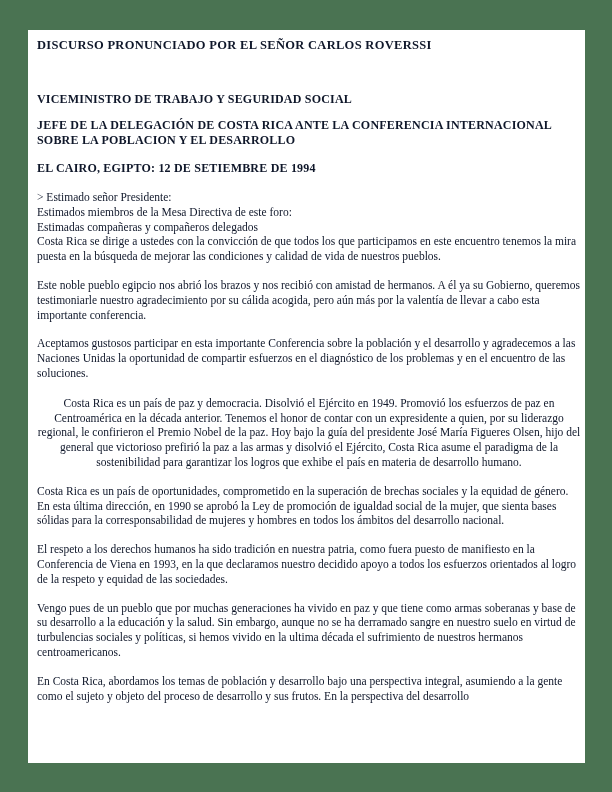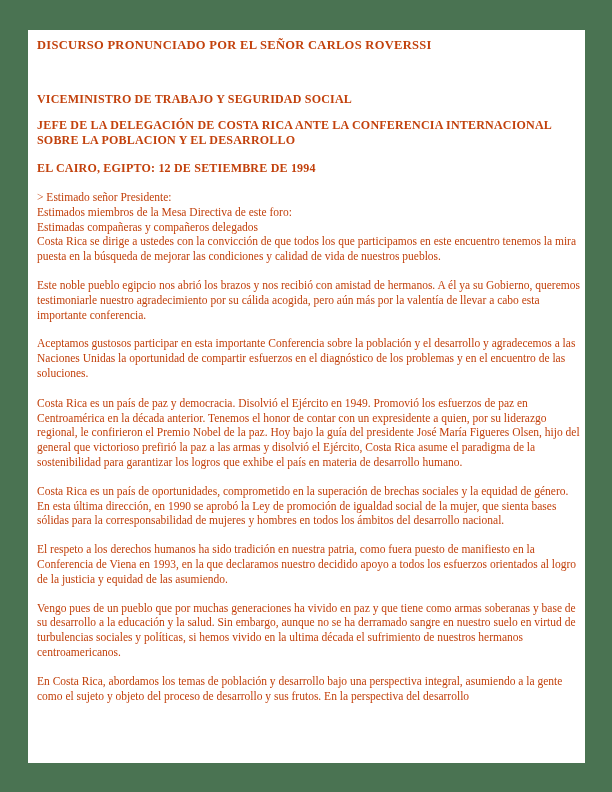--- a/index.html
+++ b/index.html
@@ -16,21 +16,21 @@
   }
   .paper {
     position: absolute;
     left: 28px;
     top: 30px;
     width: 557px;
     height: 733px;
     background: #ffffff;
     box-sizing: border-box;
     padding: 8px 4px 0 9px;
-    color: #c2410c;
+    color: #0f172a;
     overflow: hidden;
   }
   .doc-title {
     font-size: 12.5px;
     font-weight: bold;
     line-height: 15px;
     letter-spacing: 0.3px;
     margin: 0 0 39px 0;
     white-space: pre-line;
   }
@@ -44,21 +44,21 @@
   }
   .subtitle.sub-2 { margin-bottom: 13px; }
   .subtitle.sub-3 { margin-bottom: 14px; }
   .para {
     font-size: 11.5px;
     line-height: 14.8px;
     margin: 0 0 14px 0;
     white-space: pre-line;
     text-align: left;
   }
-  .para.gap-before { margin-top: 15px; }
+  .para.gap-before { margin-top: 15px; text-align: center; }
 </style>
 </head>
 <body>
 
 <div class="paper">
   <h1 class="doc-title">DISCURSO PRONUNCIADO POR EL SEÑOR CARLOS ROVERSSI</h1>
 
   <p class="subtitle sub-1">VICEMINISTRO DE TRABAJO Y SEGURIDAD SOCIAL</p>
 
   <p class="subtitle sub-2">JEFE DE LA DELEGACIÓN DE COSTA RICA ANTE LA CONFERENCIA INTERNACIONAL
@@ -72,18 +72,18 @@
 Costa Rica se dirige a ustedes con la convicción de que todos los que participamos en este encuentro tenemos la mira puesta en la búsqueda de mejorar las condiciones y calidad de vida de nuestros pueblos.</p>
 
   <p class="para">Este noble pueblo egipcio nos abrió los brazos y nos recibió con amistad de hermanos. A él ya su Gobierno, queremos testimoniarle nuestro agradecimiento por su cálida acogida, pero aún más por la valentía de llevar a cabo esta importante conferencia.</p>
 
   <p class="para">Aceptamos gustosos participar en esta importante Conferencia sobre la población y el desarrollo y agradecemos a las Naciones Unidas la oportunidad de compartir esfuerzos en el diagnóstico de los problemas y en el encuentro de las soluciones.</p>
 
   <p class="para gap-before">Costa Rica es un país de paz y democracia. Disolvió el Ejército en 1949. Promovió los esfuerzos de paz en Centroamérica en la década anterior. Tenemos el honor de contar con un expresidente a quien, por su liderazgo regional, le confirieron el Premio Nobel de la paz. Hoy bajo la guía del presidente José María Figueres Olsen, hijo del general que victorioso prefirió la paz a las armas y disolvió el Ejército, Costa Rica asume el paradigma de la sostenibilidad para garantizar los logros que exhibe el país en materia de desarrollo humano.</p>
 
   <p class="para">Costa Rica es un país de oportunidades, comprometido en la superación de brechas sociales y la equidad de género. En esta última dirección, en 1990 se aprobó la Ley de promoción de igualdad social de la mujer, que sienta bases sólidas para la corresponsabilidad de mujeres y hombres en todos los ámbitos del desarrollo nacional.</p>
 
-  <p class="para">El respeto a los derechos humanos ha sido tradición en nuestra patria, como fuera puesto de manifiesto en la Conferencia de Viena en 1993, en la que declaramos nuestro decidido apoyo a todos los esfuerzos orientados al logro de la justicia y equidad de las asumiendo.</p>
+  <p class="para">El respeto a los derechos humanos ha sido tradición en nuestra patria, como fuera puesto de manifiesto en la Conferencia de Viena en 1993, en la que declaramos nuestro decidido apoyo a todos los esfuerzos orientados al logro de la respeto y equidad de las sociedades.</p>
 
   <p class="para">Vengo pues de un pueblo que por muchas generaciones ha vivido en paz y que tiene como armas soberanas y base de su desarrollo a la educación y la salud. Sin embargo, aunque no se ha derramado sangre en nuestro suelo en virtud de turbulencias sociales y políticas, si hemos vivido en la ultima década el sufrimiento de nuestros hermanos centroamericanos.</p>
 
   <p class="para">En Costa Rica, abordamos los temas de población y desarrollo bajo una perspectiva integral, asumiendo a la gente como el sujeto y objeto del proceso de desarrollo y sus frutos. En la perspectiva del desarrollo</p>
 </div>
 
 </body></html>

